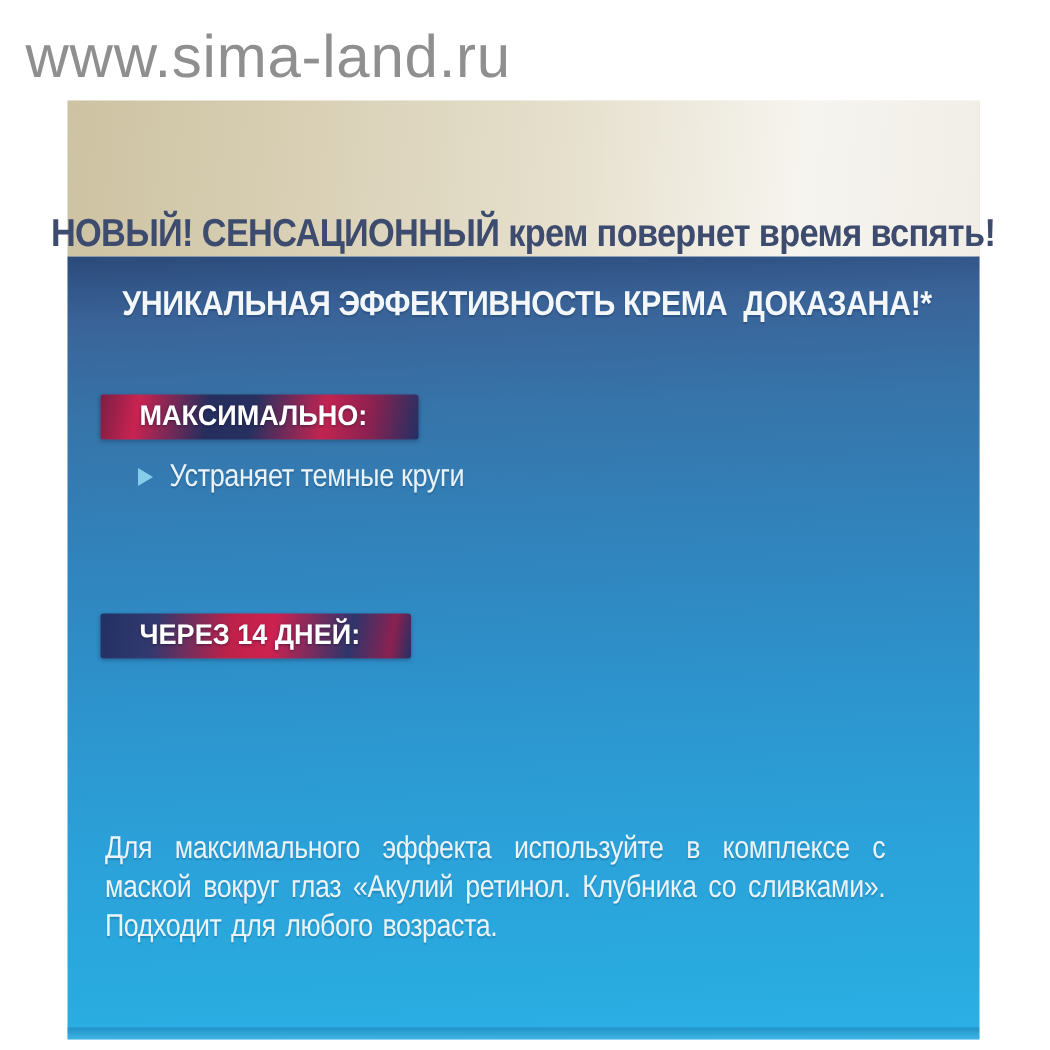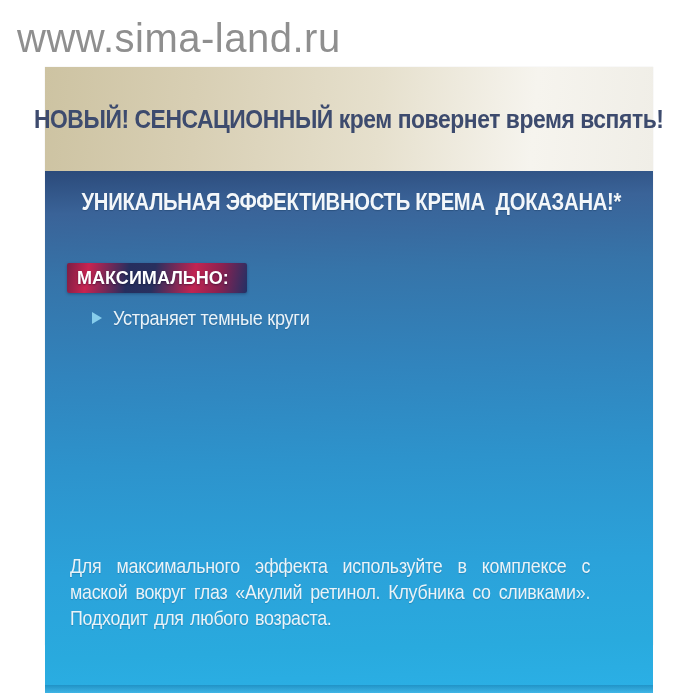--- a/index.html
+++ b/index.html
@@ -10,37 +10,37 @@
   .watermark{position:absolute;left:17px;top:16px;font-size:40px;color:#8f8f8f;
              letter-spacing:0.5px;}
 
   .box{position:absolute;left:45px;top:67px;width:608px;height:578px;
        box-shadow:inset 3px 0 4px rgba(255,255,255,0.25), inset -2px 0 3px rgba(0,0,0,0.10),
                   0 0 1px rgba(0,0,0,0.15);}
 
   .tan-band{position:absolute;left:0;top:0;width:608px;height:104px;
             background:linear-gradient(95deg,#cdc3a2 0%,#d8cfb4 25%,#e6e0cd 55%,
                        #f6f4ee 80%,#f0eee7 100%);
-            display:flex;align-items:center;justify-content:center;}
+            display:flex;align-items:flex-end;justify-content:center;}
   .headline{font-size:26px;font-weight:bold;color:#3d4b6e;letter-spacing:-0.5px;
             white-space:pre;transform:scaleX(0.88);transform-origin:50% 50%;}
 
   .blue-area{position:absolute;left:0;top:104px;width:608px;height:522px;
              background:linear-gradient(178deg,#2b4a7a 0%,#3a6398 8%,#3674a9 20%,
                         #3184bd 38%,#2d93cc 55%,#2ba2da 75%,#29aade 90%,#2bb0e6 100%);}
   .blue-area::after{content:"";position:absolute;left:0;bottom:0;width:100%;height:8px;
              background:linear-gradient(to bottom,rgba(8,76,124,0.28),rgba(120,200,235,0.25));}
 
   .claim{position:absolute;top:18px;left:0;width:608px;text-align:center;
          font-size:23px;font-weight:bold;color:#f3f7fa;white-space:pre;
          letter-spacing:-0.3px;transform:scaleX(0.88);transform-origin:50% 50%;
          text-shadow:0 1px 1px rgba(0,30,60,0.25);}
 
   .badge{position:absolute;left:22px;height:30px;line-height:30px;border-radius:2px;
-         padding:0 10px;display:inline-block;
+         padding:0 26px;display:inline-block;
          box-shadow:0 1px 3px rgba(0,20,50,0.35);}
   .badge-1{top:92px;
          background:linear-gradient(100deg,#7a1f45 0%,#c92350 12%,#262e5e 34%,
                     #28305f 48%,#c22451 70%,#8c2150 84%,#223064 100%);}
   .badge-2{top:238px;
          background:linear-gradient(100deg,#223064 0%,#33396e 18%,#bd2149 42%,
                     #cc2250 55%,#2f356b 80%,#8c2150 93%,#223064 100%);}
   .badge-text{display:inline-block;font-size:19px;font-weight:bold;color:#ffffff;
          letter-spacing:0;transform:scaleX(0.95);transform-origin:0 50%;
          text-shadow:0 1px 2px rgba(0,10,40,0.45);}
@@ -84,19 +84,22 @@
         <span class="badge-text">МАКСИМАЛЬНО:</span>
       </div>
 
       <ul class="list list-1">
         <li class="item">
           <span class="tri"></span>
           <span class="item-text">Устраняет темные круги</span>
         </li>
       </ul>
 
+      <div class="badge badge-2">
+        <span class="badge-text">ЧЕРЕЗ 14 ДНЕЙ:</span>
+      </div>
 
 
       <div class="footnote">Для максимального эффекта используйте в комплексе с маской вокруг глаз «Акулий ретинол. Клубника со сливками». Подходит для любого возраста.</div>
 
     </div>
   </div>
 </div>
 
 </body></html>

